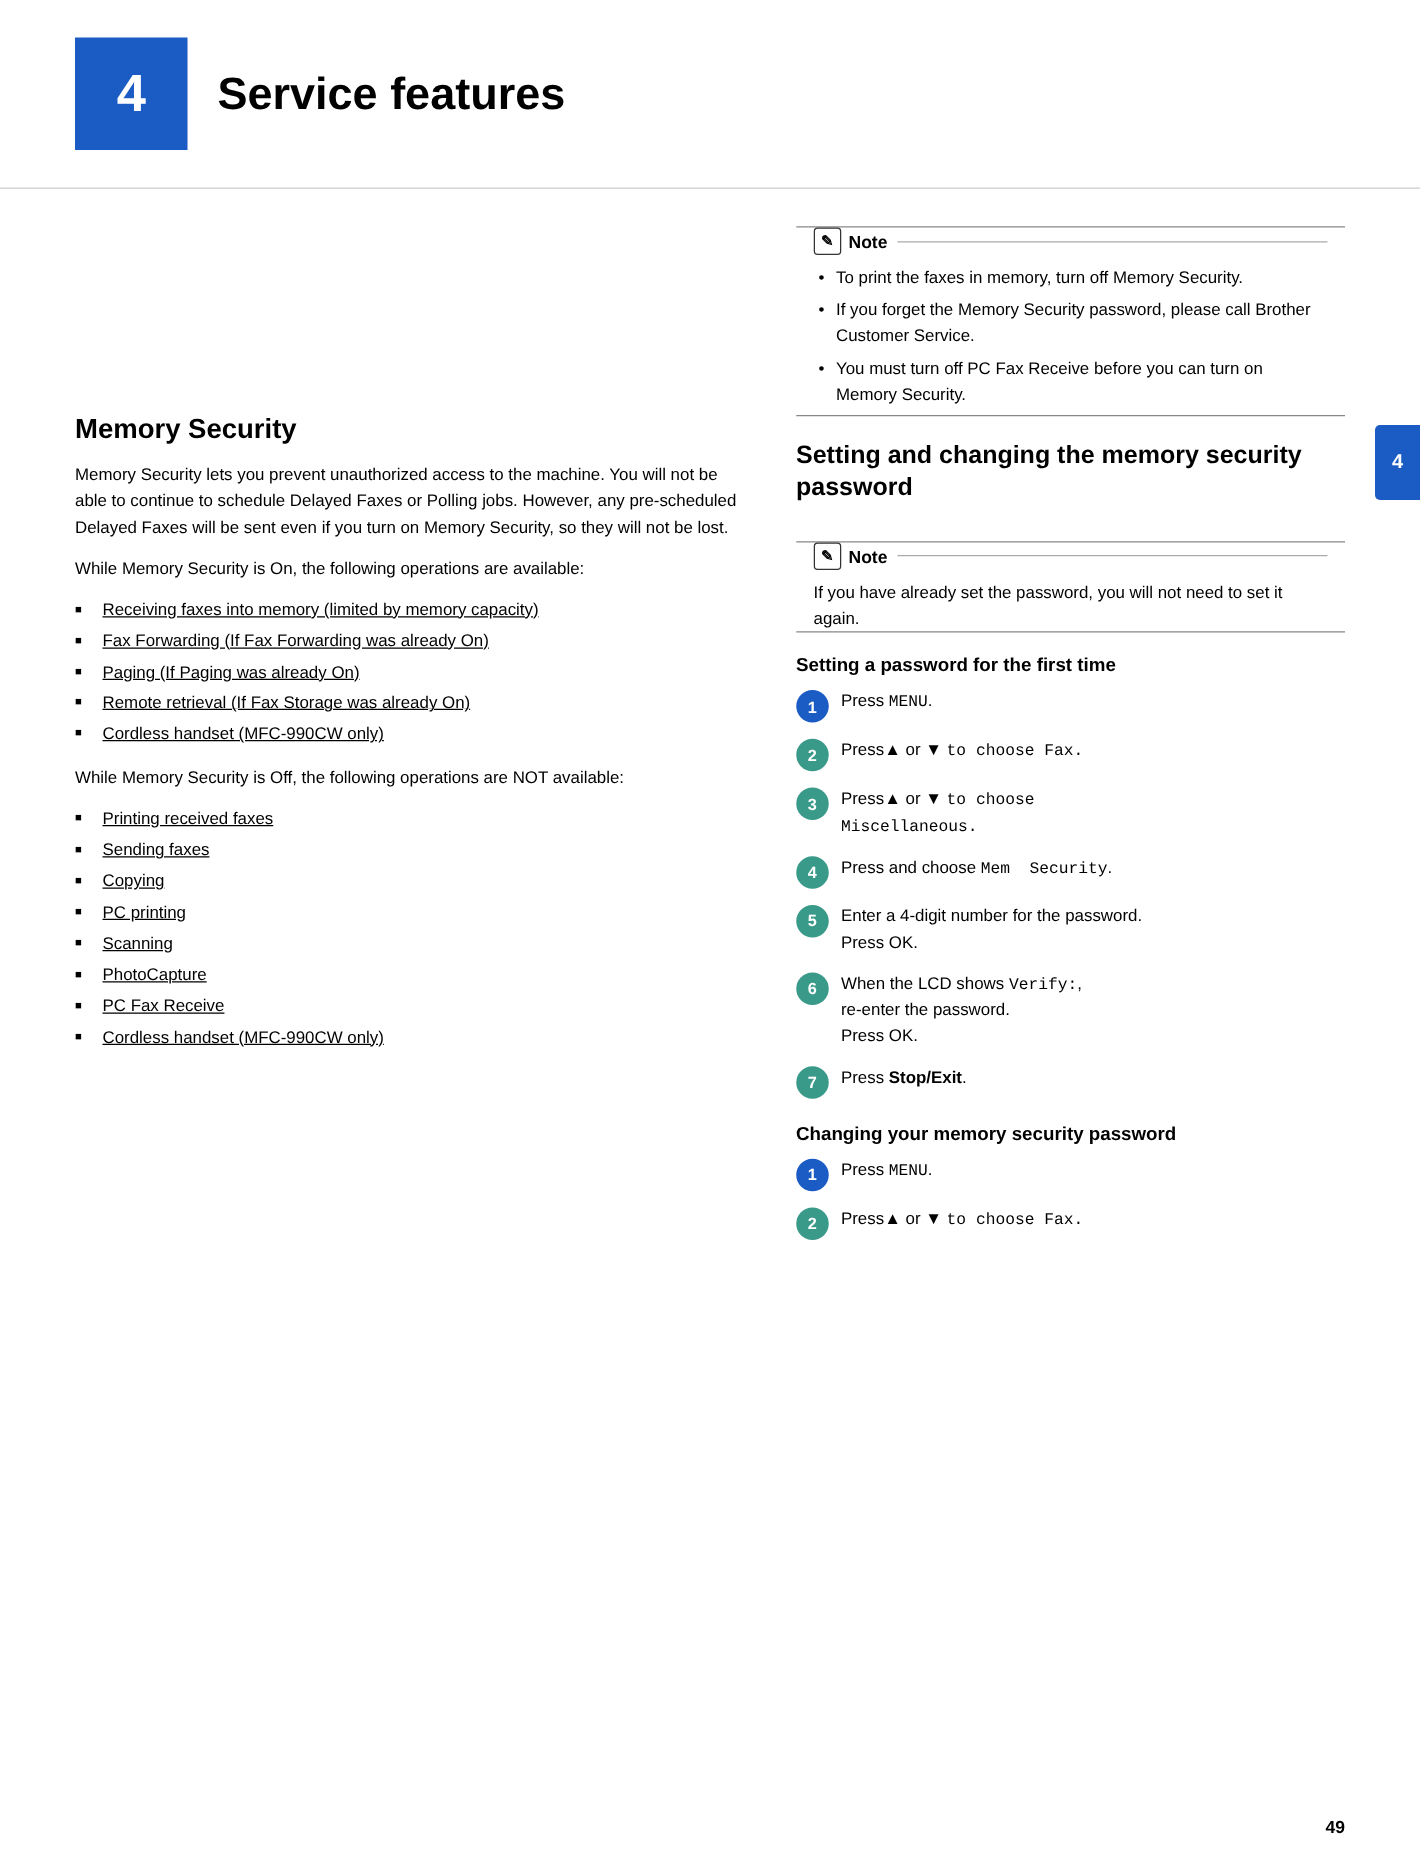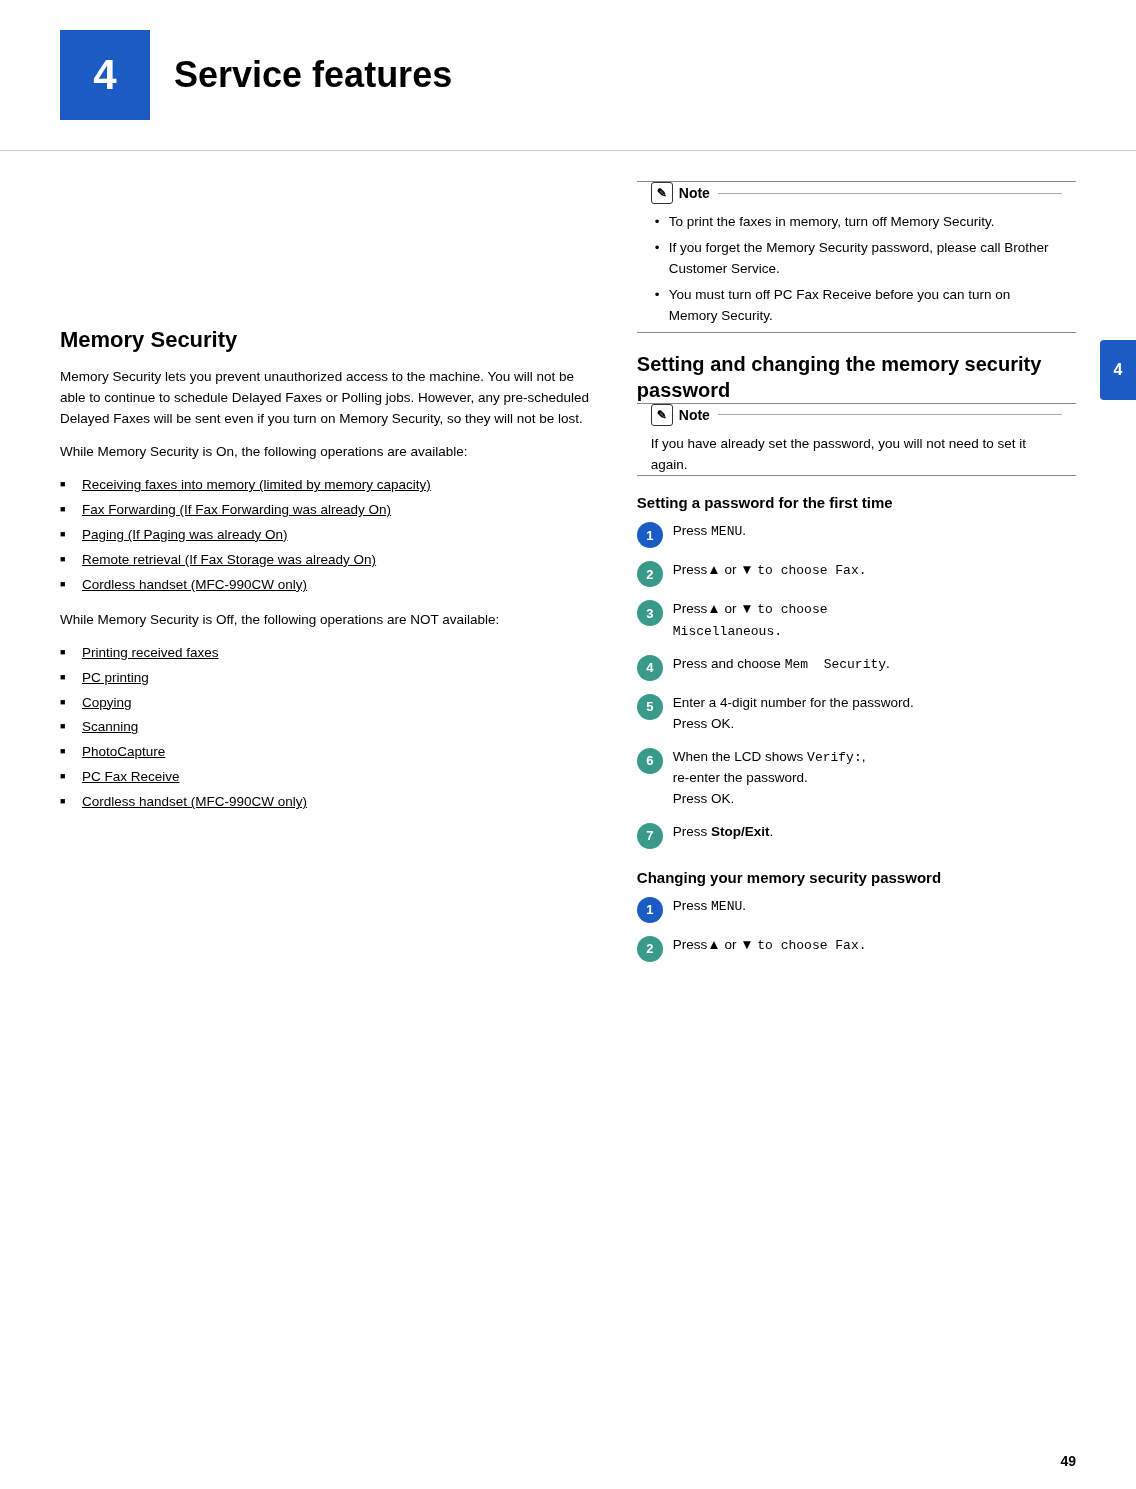--- a/index.html
+++ b/index.html
@@ -213,21 +213,21 @@
       bottom: 20px;
       right: 60px;
       font-size: 14px;
       font-weight: bold;
     }
 
     .setting-section-title {
       font-size: 20px;
       font-weight: bold;
       color: #000;
-      margin-bottom: 0;
+      margin-bottom: 30px;
       margin-top: 10px;
       line-height: 1.3;
     }
   </style>
 </head>
 <body>
 
 <div class="chapter-header">
   <div class="chapter-number-box">4</div>
   <div class="chapter-title">Service features</div>
@@ -248,22 +248,23 @@
       <li>Fax Forwarding (If Fax Forwarding was already On)</li>
       <li>Paging (If Paging was already On)</li>
       <li>Remote retrieval (If Fax Storage was already On)</li>
       <li>Cordless handset (MFC-990CW only)</li>
     </ul>
 
     <p>While Memory Security is Off, the following operations are NOT available:</p>
 
     <ul class="bullet-list">
       <li>Printing received faxes</li>
+      <li>Sending faxes</li>
+      <li>Copying</li>
       <li>PC printing</li>
-      <li>Copying</li>
       <li>Scanning</li>
       <li>PhotoCapture</li>
       <li>PC Fax Receive</li>
       <li>Cordless handset (MFC-990CW only)</li>
     </ul>
   </div>
 
   <div class="right-col">
 
     <div class="note-box">

